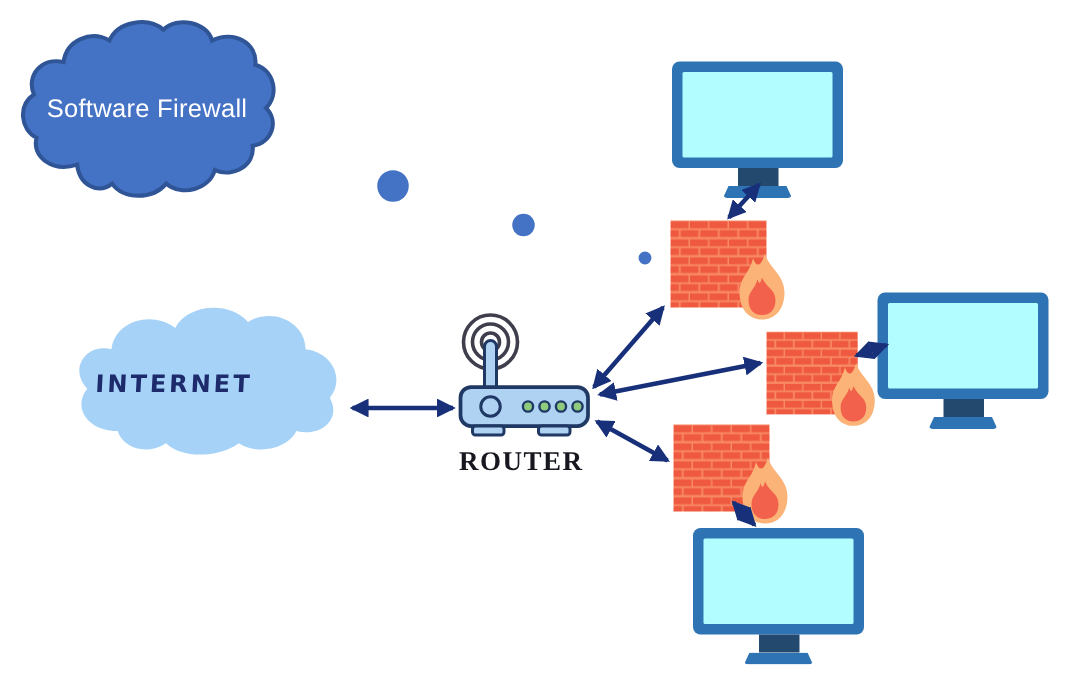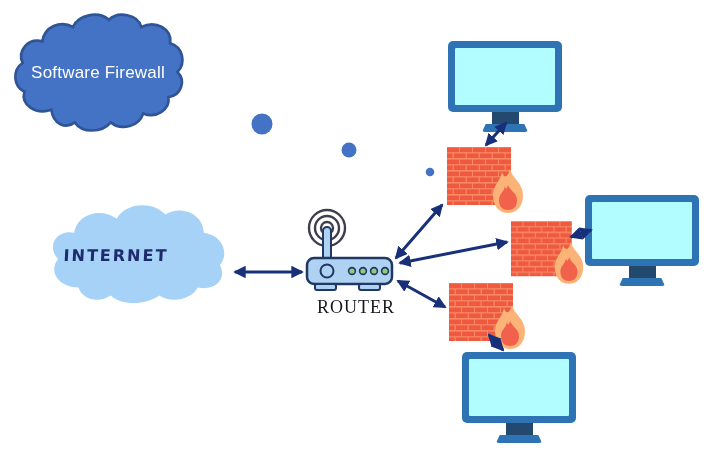--- a/index.html
+++ b/index.html
@@ -14,22 +14,22 @@
   .in-cloud-path{fill:#A5D2F6;}
   .sw-label{position:absolute;left:0;width:176px;top:55px;text-align:center;
             color:#FFFFFF;font-size:17px;letter-spacing:.2px;}
   .in-label{position:absolute;left:0;right:40px;top:52px;text-align:center;
             color:#1D2A6B;font-weight:bold;font-size:16px;letter-spacing:2px;
             font-family:"DejaVu Sans",sans-serif;transform:skewX(-3deg);}
 
   
   #router-icon{left:299px;top:203px;width:102px;height:90px;}
   #router-icon svg{display:block;width:100%;height:100%;}
-  .router-label{left:306px;top:297px;width:100px;text-align:center;
-                font-family:"Liberation Serif",serif;font-weight:normal;font-size:18px;
+  .router-label{left:306px;top:297px;width:100px;text-align:left;
+                font-family:"Liberation Serif",serif;font-weight:bold;font-size:18px;
                 letter-spacing:1px;color:#17171F;}
 
   
   .fw{position:absolute;width:80px;height:66px;}
   .fw svg{display:block;width:100%;height:100%;overflow:visible;}
   #firewall-2{width:76px;height:63px;}
 
   
   .monitor{position:absolute;width:114px;}
   .m-frame{width:114px;height:71px;background:#2E74B5;border-radius:5px;

